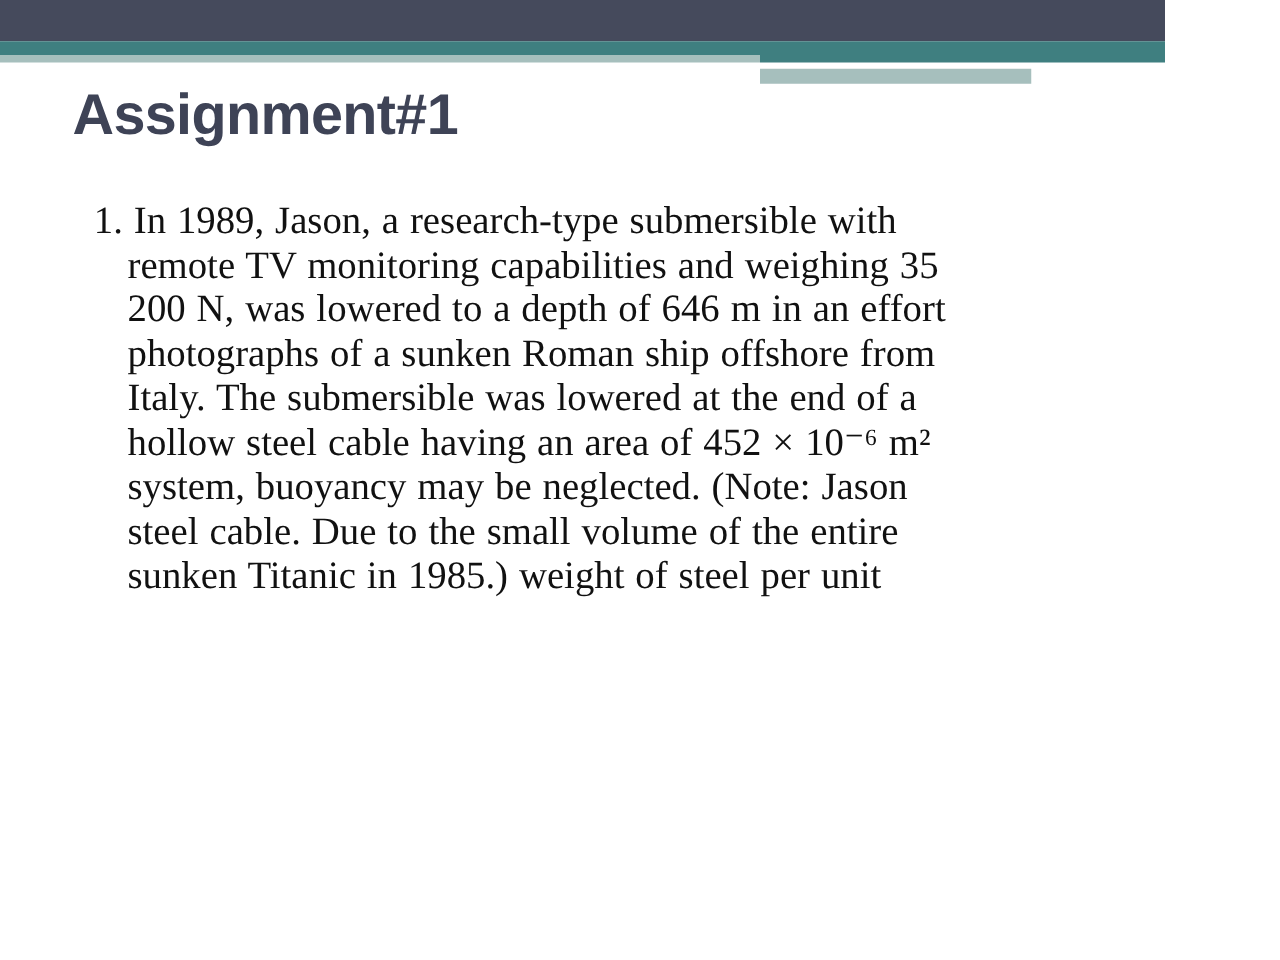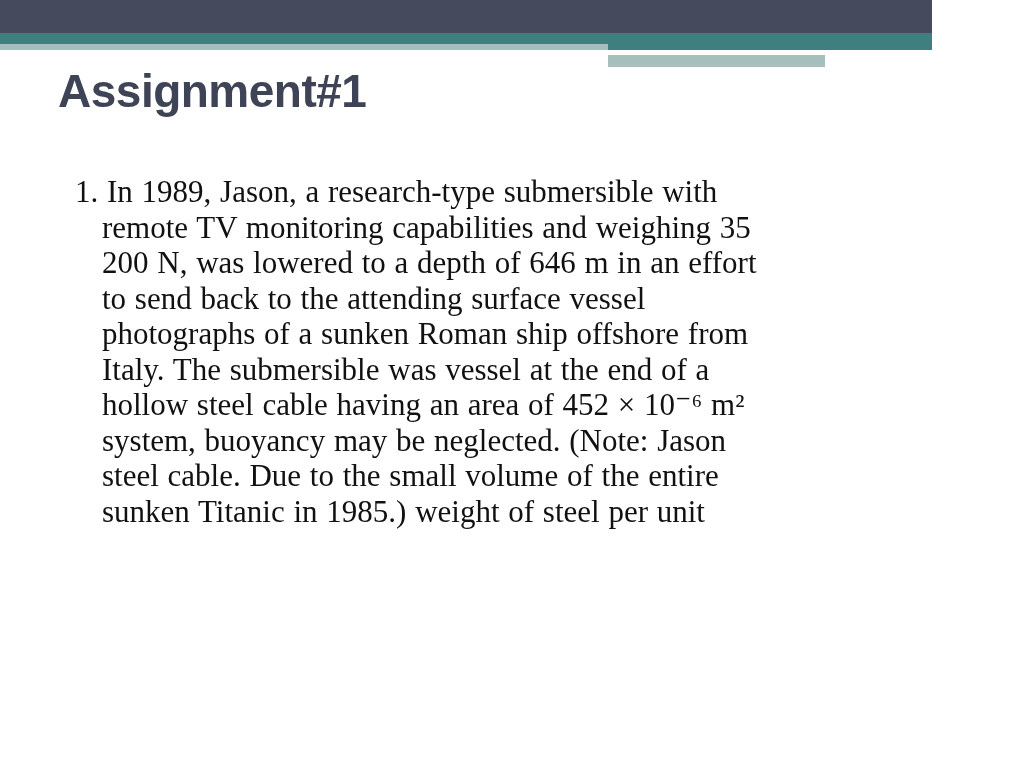--- a/index.html
+++ b/index.html
@@ -52,21 +52,21 @@
     font-size: 46px;
     font-weight: 600;
     letter-spacing: -0.5px;
     color: #3E4356;
   }
 
   
   .body-text {
     position: absolute;
     left: 75px;
-    top: 174px;
+    top: 158px;
     width: 900px;
     color: #111111;
     font-size: 31px;
     line-height: 35.5px;
     word-spacing: 1px;
   }
   .body-text .line {
     padding-left: 27px;
     white-space: nowrap;
   }
@@ -86,22 +86,21 @@
   <div class="band band-sage-mid"></div>
   <div class="band band-sage-right"></div>
   <div class="pinstripes"></div>
 
   <h1 class="title">Assignment#1</h1>
 
   <div class="body-text">
     <div class="line first">1. In 1989, Jason, a research-type submersible with</div>
     <div class="line">remote TV monitoring capabilities and weighing 35</div>
     <div class="line">200 N, was lowered to a depth of 646 m in an effort</div>
-    <div class="line">to send back to the attending surface vessel</div>
     <div class="line">photographs of a sunken Roman ship offshore from</div>
-    <div class="line">Italy. The submersible was vessel at the end of a</div>
+    <div class="line">Italy. The submersible was lowered at the end of a</div>
     <div class="line">hollow steel cable having an area of 452 × 10⁻⁶ m²</div>
     <div class="line">system, buoyancy may be neglected. (Note: Jason</div>
     <div class="line">steel cable. Due to the small volume of the entire</div>
     <div class="line">sunken Titanic in 1985.) weight of steel per unit</div>
   </div>
 
 </div>
 
 </body></html>

